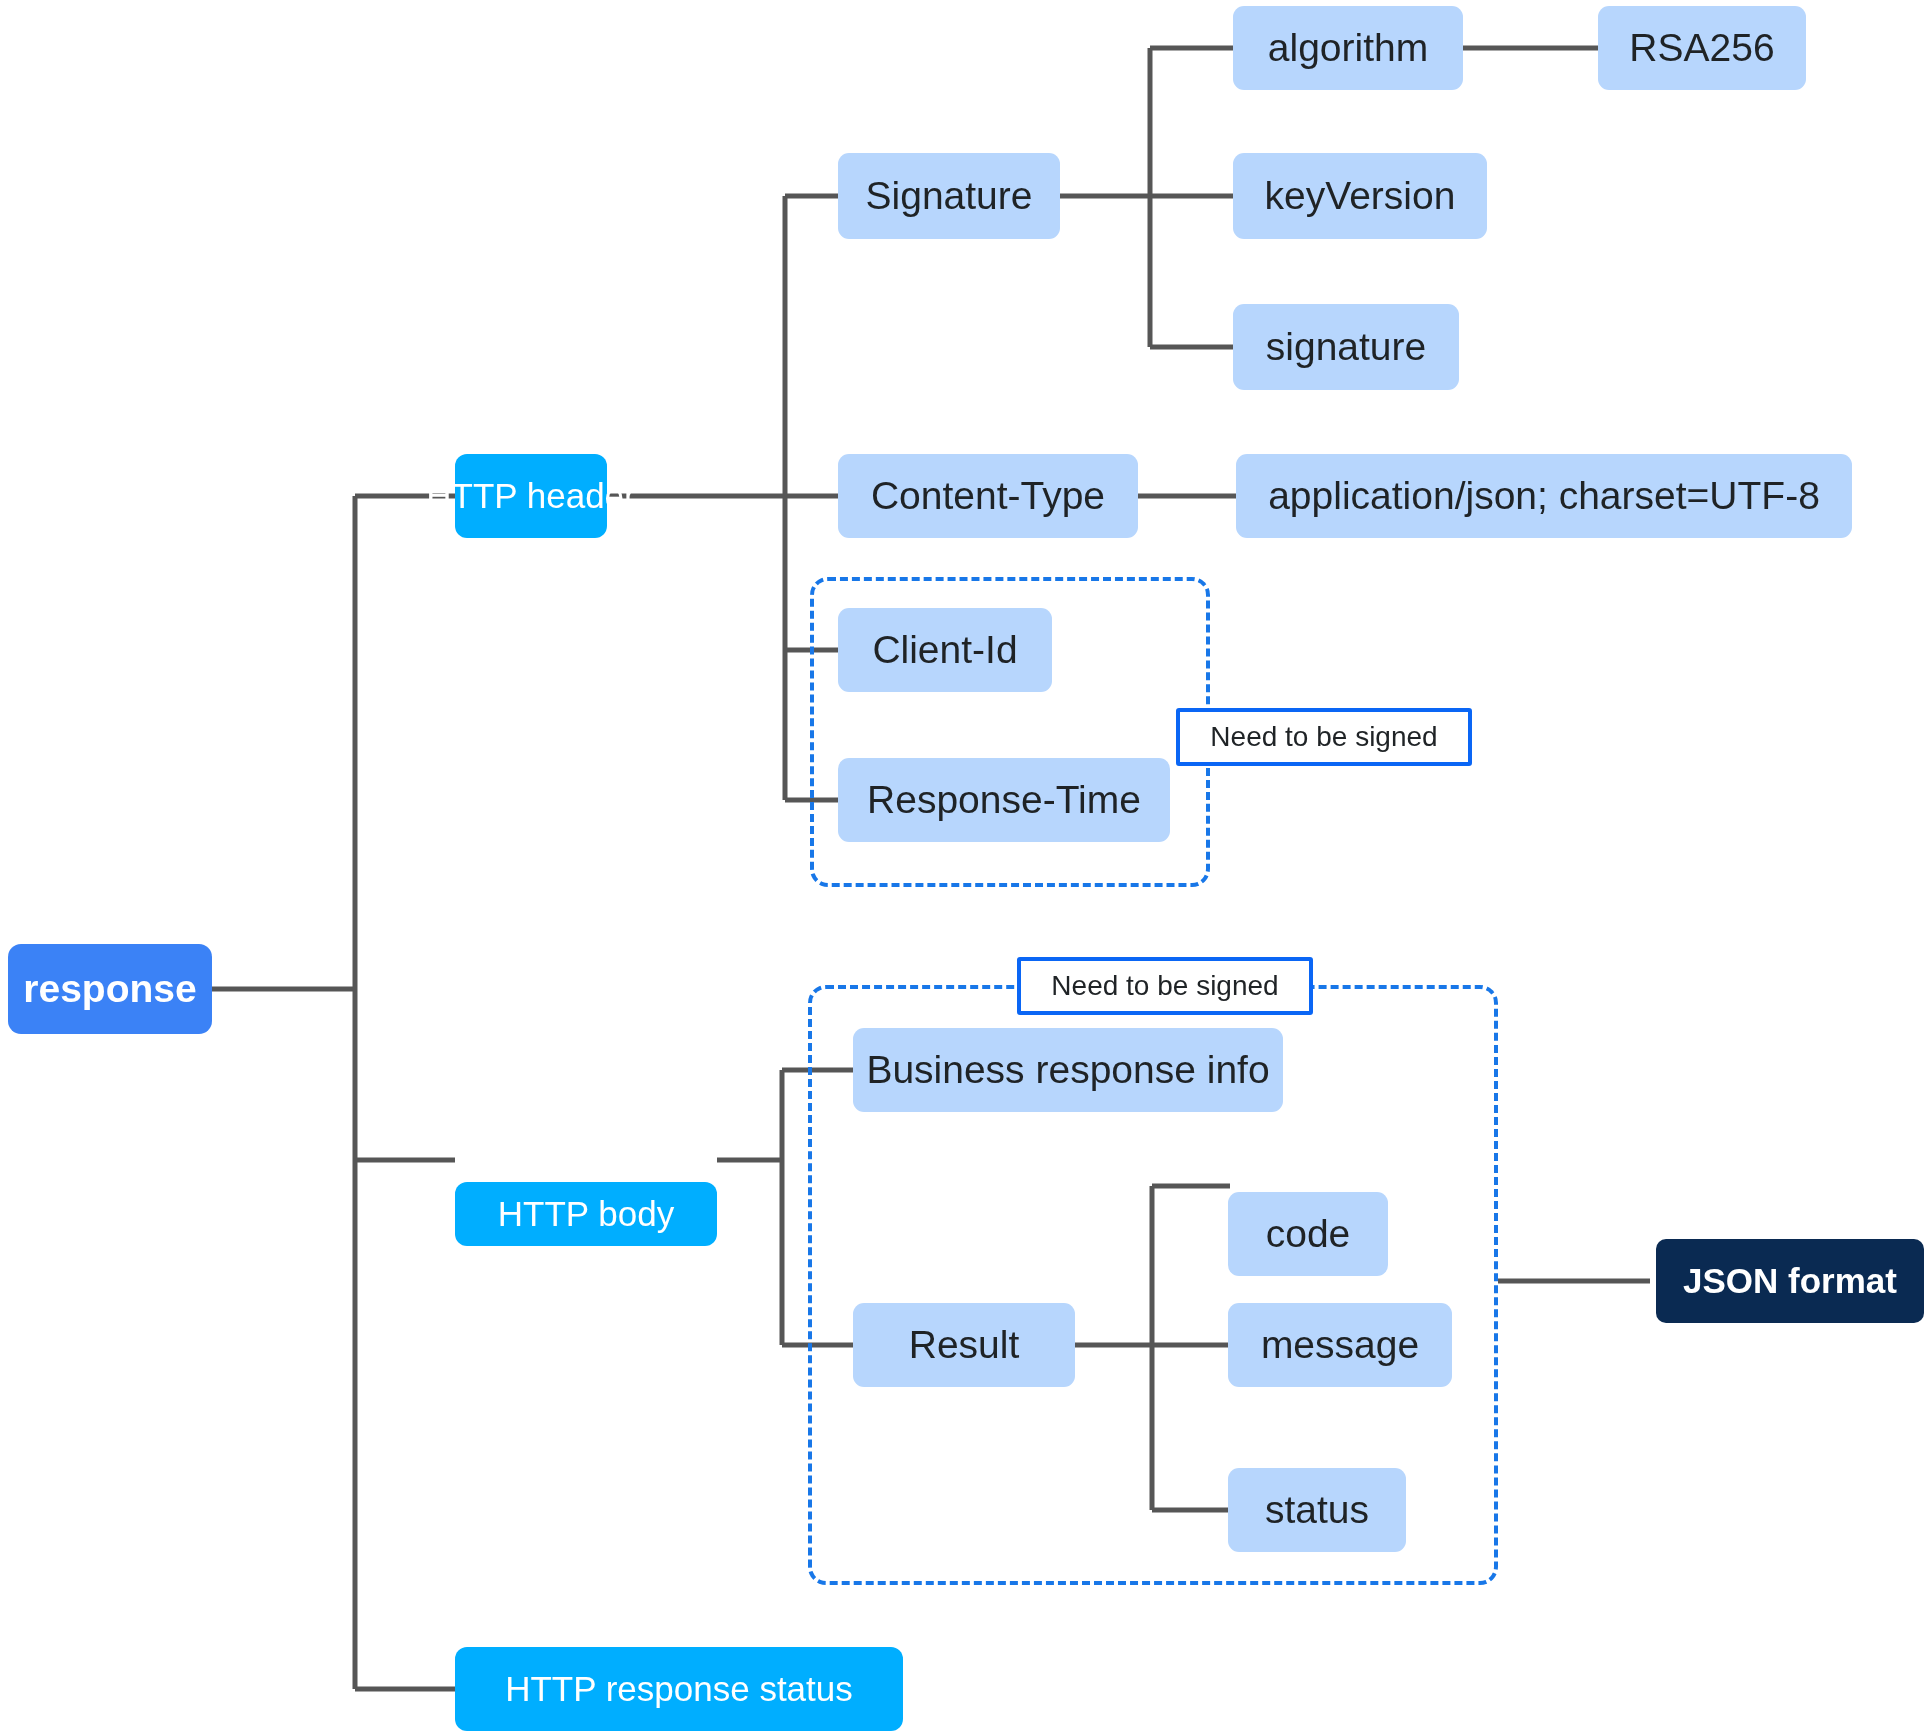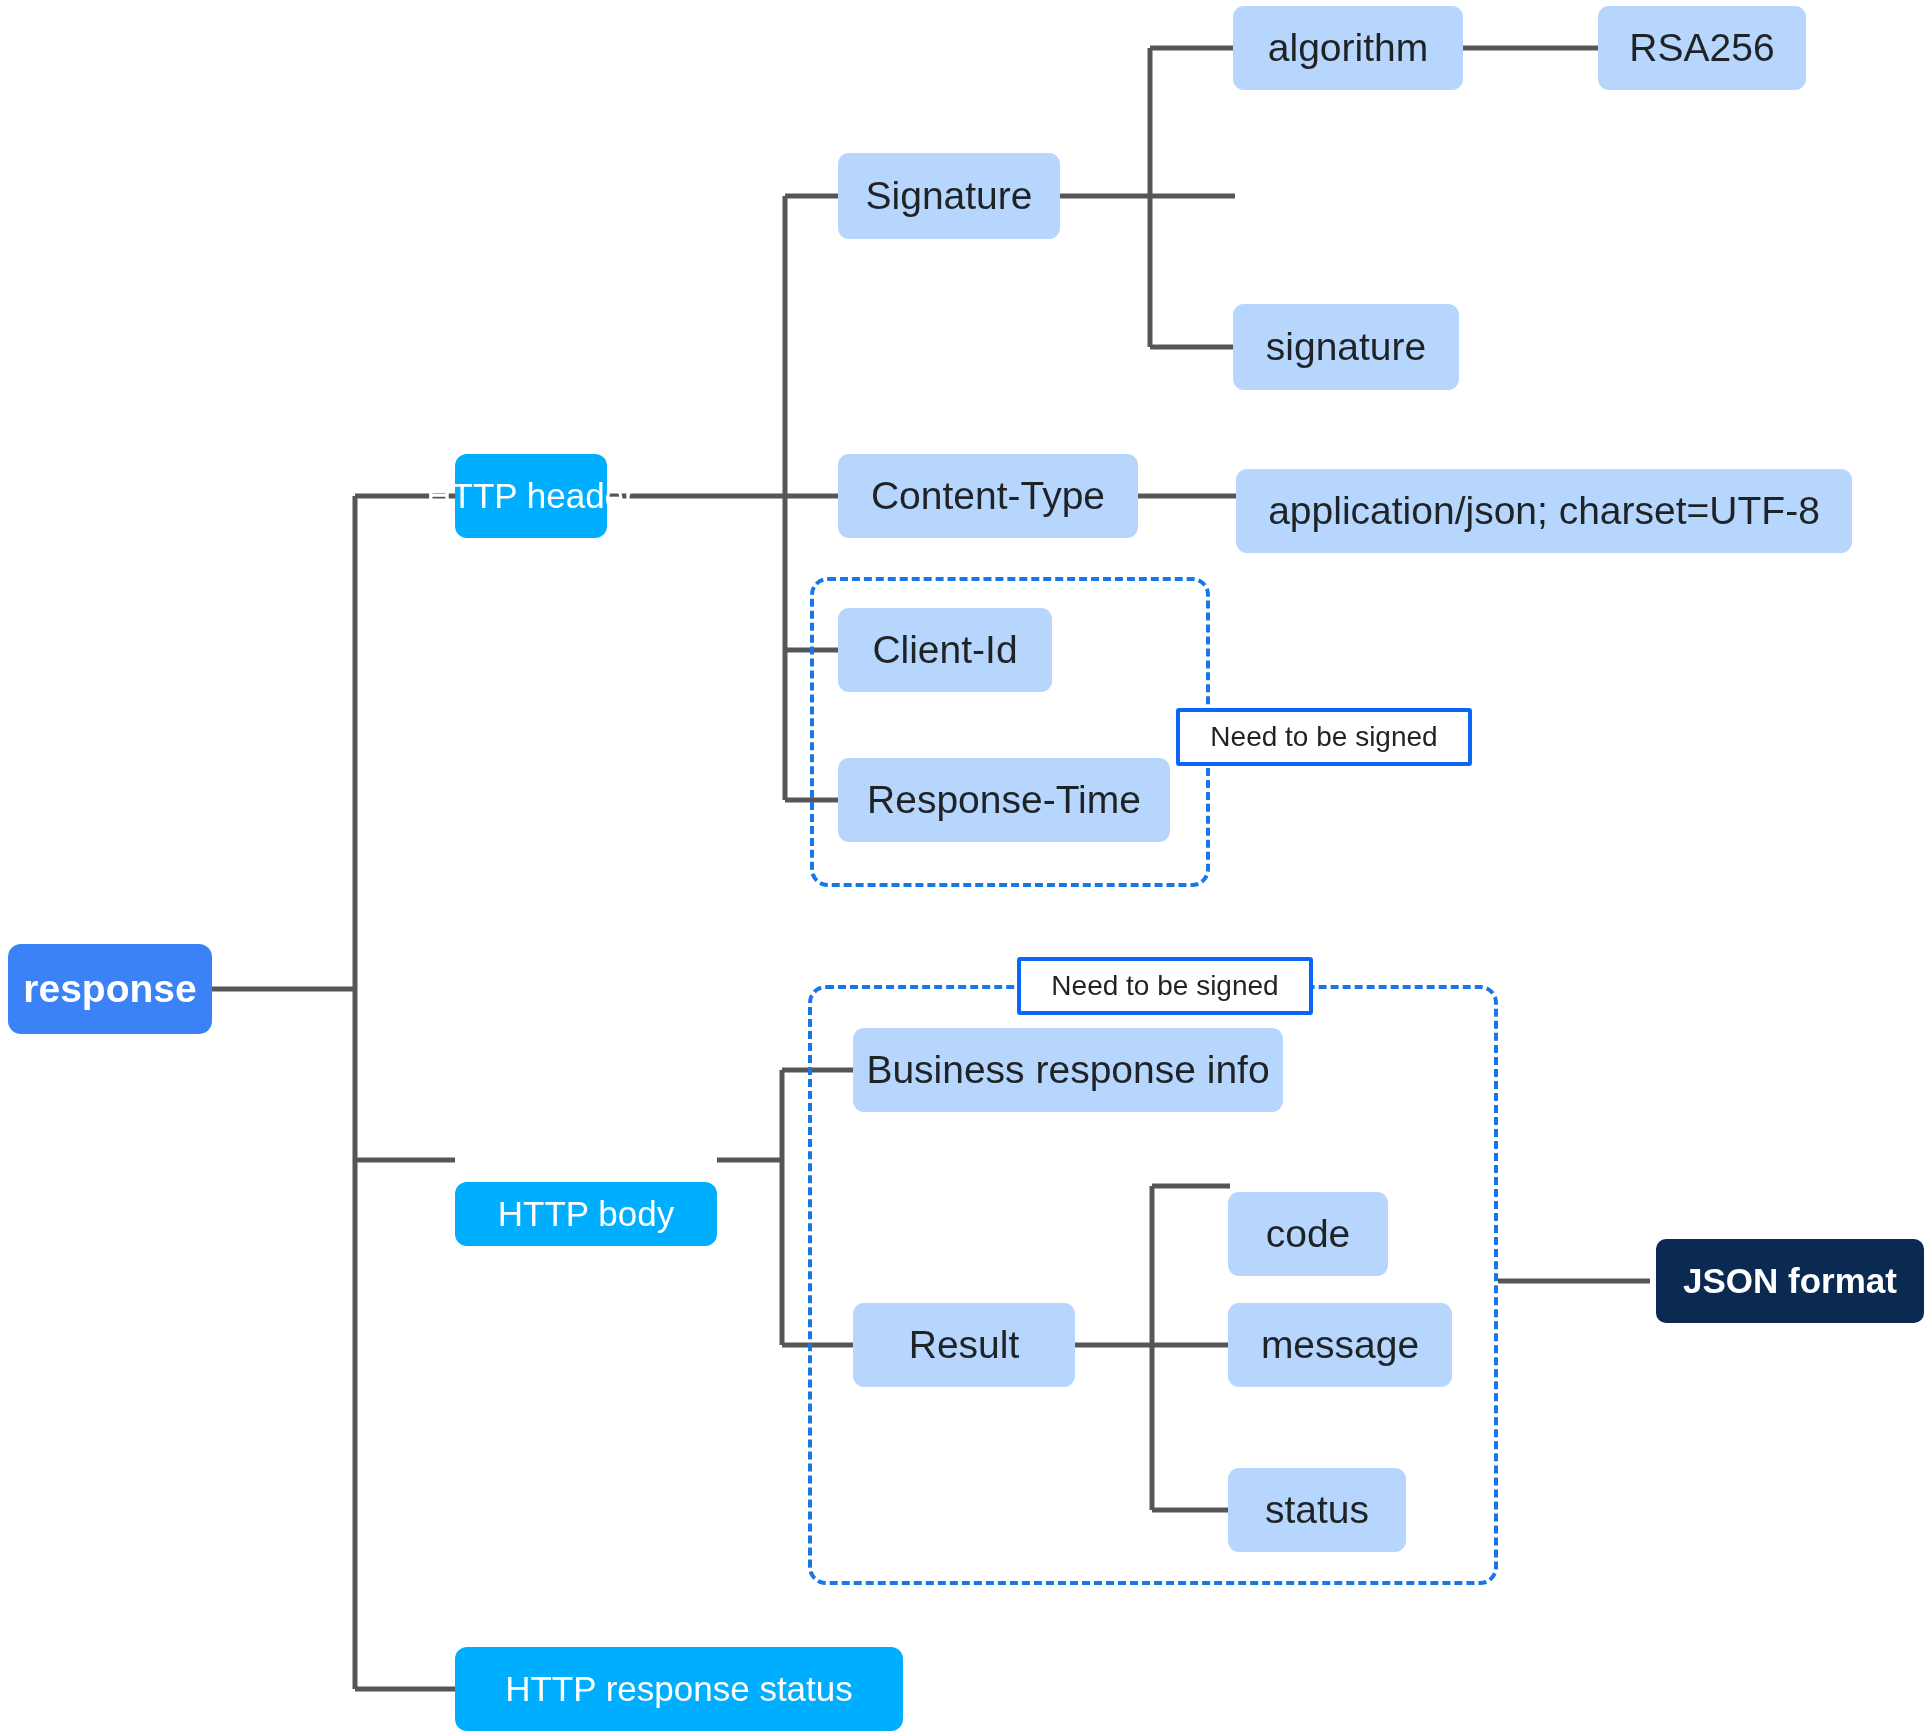--- a/index.html
+++ b/index.html
@@ -172,30 +172,33 @@
   </div>
 
   <div class="node light" style="left:1233px; top:6px; width:230px; height:84px;">
     <span>algorithm</span>
   </div>
 
   <div class="node light" style="left:1598px; top:6px; width:208px; height:84px;">
     <span>RSA256</span>
   </div>
 
+  <div class="node light" style="left:1233px; top:153px; width:254px; height:86px;">
+    <span>keyVersion</span>
+  </div>
 
   <div class="node light" style="left:1233px; top:304px; width:226px; height:86px;">
     <span>signature</span>
   </div>
 
   <div class="node light" style="left:838px; top:454px; width:300px; height:84px;">
     <span>Content-Type</span>
   </div>
 
-  <div class="node light" style="left:1236px; top:454px; width:616px; height:84px;margin-top:15px;">
+  <div class="node light" style="left:1236px; top:454px; width:616px; height:84px;">
     <span>application/json; charset=UTF-8</span>
   </div>
 
   <div class="node light" style="left:838px; top:608px; width:214px; height:84px;">
     <span>Client-Id</span>
   </div>
 
   <div class="node light" style="left:838px; top:758px; width:332px; height:84px;">
     <span>Response-Time</span>
   </div>

